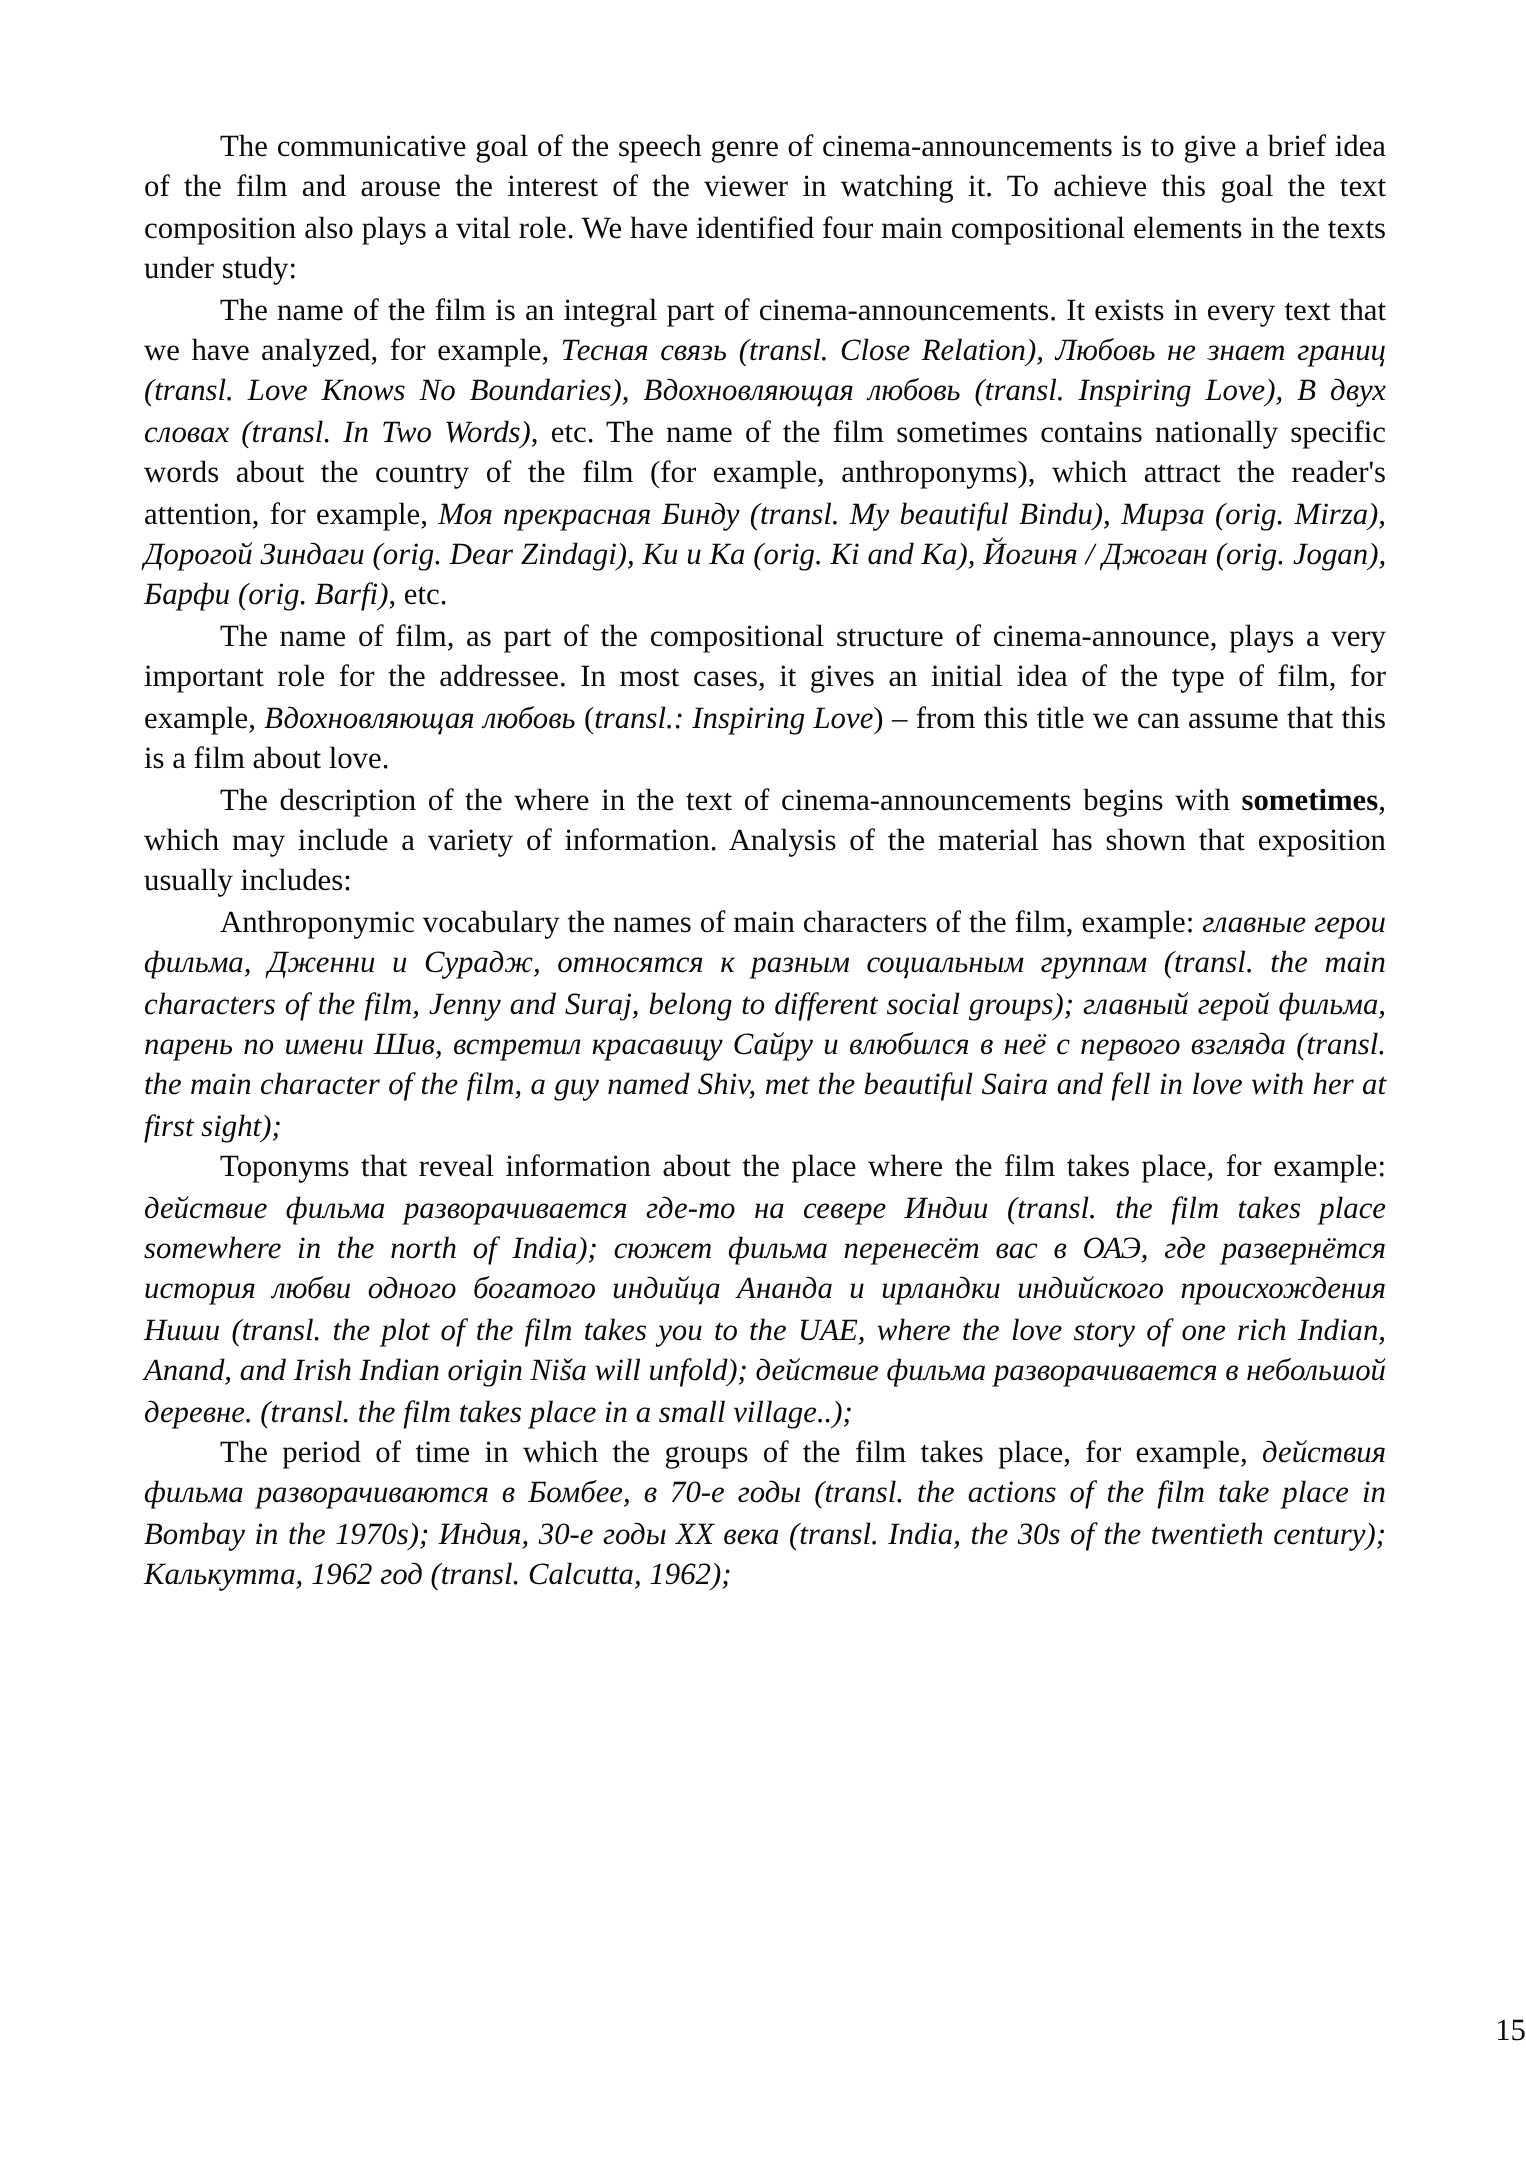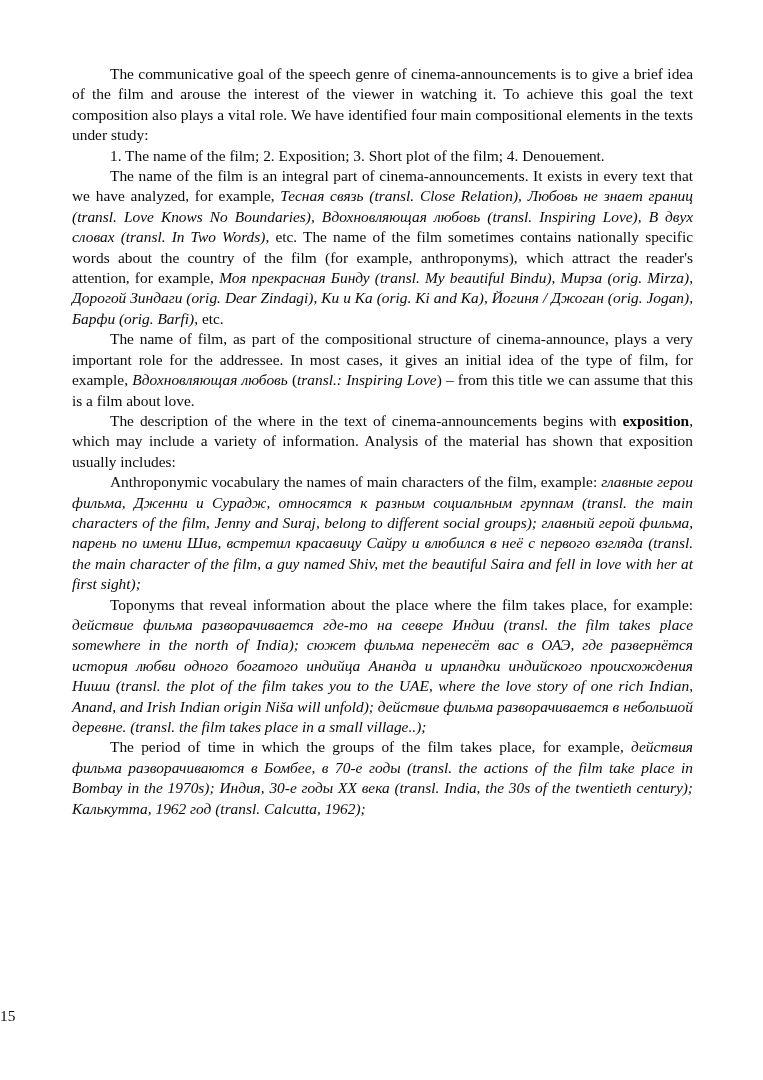--- a/index.html
+++ b/index.html
@@ -31,34 +31,33 @@
     text-indent: 38px;
   }
   .r-i { font-style: italic; }
   .r-b { font-weight: bold; }
   .r-u { }
   .page-number {
     position: absolute;
     left: 0;
     right: 0;
     top: 1006px;
-    text-align: left;
+    text-align: right;
     font-family: "Liberation Serif", "DejaVu Serif", serif;
     font-size: 15.4px;
     color: #0a0a0a;
   }
 </style>
 </head>
 <body>
 
 <div class="page">
   <div class="body-text">
       <p class="para"><span>The communicative goal of the speech genre of cinema-announcements is to give a brief idea of the film and arouse the interest of the viewer in watching it. To achieve this goal the text composition also plays a vital role. We have identified four main compositional elements in the texts under study:</span></p>
-      <p class="para"><span>1. The name of the film; 2. Exposition; 3. Short plot of the film; 4. Denouement.</span></p>
       <p class="para"><span>The name of the film is an integral part of cinema-announcements. It exists in every text that we have analyzed, for example, </span><span class="r-i">Тесная связь (transl. Close Relation), Любовь не знает границ (transl. Love Knows No Boundaries), Вдохновляющая любовь (transl. Inspiring Love), В двух словах (transl. In Two Words)</span><span>, etc. The name of the film sometimes contains nationally specific words about the country of the film (for example, anthroponyms), which attract the reader's attention, for example, </span><span class="r-i">Моя прекрасная </span><span class="r-i r-u">Бинду</span><span class="r-i"> (transl. My beautiful </span><span class="r-i r-u">Bindu</span><span class="r-i">), </span><span class="r-i r-u">Мирза</span><span class="r-i"> (orig. </span><span class="r-i r-u">Mirza</span><span class="r-i">), Дорогой </span><span class="r-i r-u">Зиндаги</span><span class="r-i"> (orig. Dear </span><span class="r-i r-u">Zindagi</span><span class="r-i">), </span><span class="r-i r-u">Ки</span><span class="r-i"> и </span><span class="r-i r-u">Ка</span><span class="r-i"> (orig. </span><span class="r-i r-u">Ki</span><span class="r-i"> and </span><span class="r-i r-u">Ka</span><span class="r-i">), Йогиня / </span><span class="r-i r-u">Джоган</span><span class="r-i"> (orig. </span><span class="r-i r-u">Jogan</span><span class="r-i">), </span><span class="r-i r-u">Барфи</span><span class="r-i"> (orig. </span><span class="r-i r-u">Barfi</span><span class="r-i">)</span><span>, etc.</span></p>
       <p class="para"><span>The name of film, as part of the compositional structure of cinema-announce, plays a very important role for the addressee. In most cases, it gives an initial idea of the type of film, for example, </span><span class="r-i">Вдохновляющая любовь</span><span> (</span><span class="r-i">transl.: Inspiring Love</span><span>) – from this title we can assume that this is a film about love.</span></p>
-      <p class="para"><span>The description of the where in the text of cinema-announcements begins with </span><span class="r-b">exposition</span><span>, which may include a variety of information. Analysis of the material has shown that exposition usually includes:</span></p>
+      <p class="para"><span>The description of the where in the text of cinema-announcements begins with </span><span class="r-b">sometimes</span><span>, which may include a variety of information. Analysis of the material has shown that exposition usually includes:</span></p>
       <p class="para"><span>Anthroponymic vocabulary the names of main characters of the film, example: </span><span class="r-i">главные герои фильма, </span><span class="r-i r-u">Дженни</span><span class="r-i"> и </span><span class="r-i r-u">Сурадж</span><span class="r-i">, относятся к разным социальным группам (transl. the main characters of the film, </span><span class="r-i r-u">Jenny</span><span class="r-i"> and </span><span class="r-i r-u">Suraj</span><span class="r-i">, belong to different social groups); главный герой фильма, парень по имени </span><span class="r-i r-u">Шив</span><span class="r-i">, встретил красавицу </span><span class="r-i r-u">Сайру</span><span class="r-i"> и влюбился в неё с первого взгляда (transl. the main character of the film, a guy named </span><span class="r-i r-u">Shiv</span><span class="r-i">, met the beautiful </span><span class="r-i r-u">Saira</span><span class="r-i"> and fell in love with her at first sight);</span></p>
       <p class="para"><span>Toponyms that reveal information about the place where the film takes place, for example: </span><span class="r-i">действие фильма разворачивается где-то на севере Индии (transl. the film takes place somewhere in the north of India); сюжет фильма перенесёт вас в ОАЭ, где развернётся история любви одного богатого индийца Ананда и ирландки индийского происхождения Ниши (transl. the plot of the film takes you to the UAE, where the love story of one rich Indian, Anand, and Irish Indian origin Niša will unfold); действие фильма разворачивается в небольшой деревне. (transl. the film takes place in a small village..);</span></p>
       <p class="para"><span>The period of time in which the groups of the film takes place, for example, </span><span class="r-i">действия фильма разворачиваются в Бомбее, в 70-е годы (transl. the actions of the film take place in Bombay in the 1970s); Индия, 30-е годы XX века (transl. India, the 30s of the twentieth century); Калькутта, 1962 год (transl. Calcutta, 1962);</span></p>
     </div>
   <div class="page-number">15</div>
 </div>
 
 </body></html>

